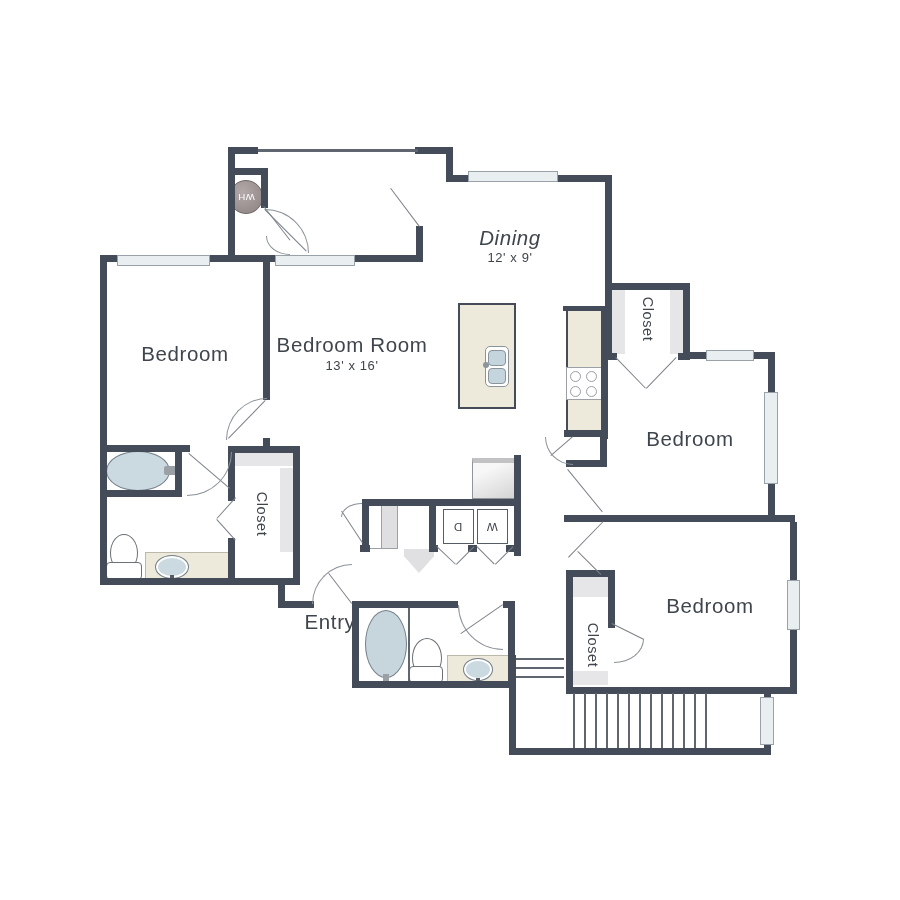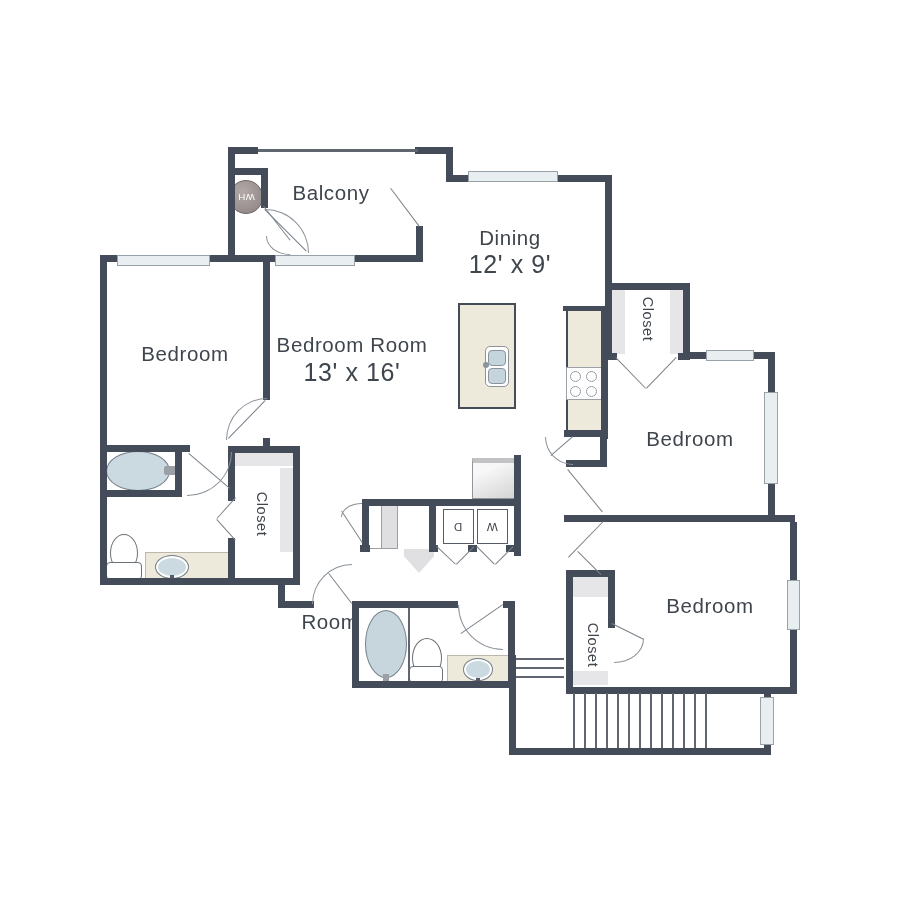--- a/index.html
+++ b/index.html
@@ -17,21 +17,21 @@
   .arc { position:absolute; box-sizing:border-box; }
   .arc-tr { border-top:1.5px solid #8b9299; border-right:1.5px solid #8b9299; border-top-right-radius:100% 100%; }
   .arc-tl { border-top:1.5px solid #8b9299; border-left:1.5px solid #8b9299; border-top-left-radius:100% 100%; }
   .arc-br { border-bottom:1.5px solid #8b9299; border-right:1.5px solid #8b9299; border-bottom-right-radius:100% 100%; }
   .arc-bl { border-bottom:1.5px solid #8b9299; border-left:1.5px solid #8b9299; border-bottom-left-radius:100% 100%; }
   
   .band { position:absolute; background:#e6e6e8; }
   
   .lbl { position:absolute; color:#3f454d; letter-spacing:0.6px; white-space:nowrap; text-align:center; }
   .big  { font-size:20.5px; }
-  .dim  { font-size:25px; }
+  .dim  { font-size:13px; }
   .clo  { font-size:14.5px; transform:rotate(90deg); }
   .fix  { position:absolute; box-sizing:border-box; }
   .cream { background:#ede9db; border:1px solid #bcb8aa; }
   .blue  { background:#cbd9e0; border:1.5px solid #76808a; }
   .burner { position:absolute; width:11px; height:11px; border-radius:50%;
             background:#fff; border:1.5px solid #9aa0a6; box-sizing:border-box; }
   #footer { position:absolute; left:0; top:849px; width:900px; text-align:center;
             font-size:13.2px; color:#4a4a4a; letter-spacing:0.2px; }
 </style>
 </head>
@@ -81,29 +81,28 @@
   </div>
 
   <div class="fix" style="left:365px;top:610px;width:42px;height:68px;border-radius:50%;background:#c7d5dc;border:1.5px solid #76808a;"></div>
   <div class="fix" style="left:383px;top:674px;width:6px;height:14px;background:#9aa0a6;"></div>
   <div class="fix" style="left:412px;top:638px;width:30px;height:40px;background:#fff;border:1.5px solid #6a7177;border-radius:50%;"></div>
   <div class="fix" style="left:409px;top:666px;width:34px;height:17px;background:#fff;border:1.5px solid #6a7177;border-radius:4px;"></div>
   <div class="fix cream" style="left:447px;top:655px;width:62px;height:29px;"></div>
   <div class="fix blue" style="left:463px;top:658px;width:30px;height:23px;border-radius:50%;box-shadow:inset 0 0 0 2px #fff;"></div>
   <div class="fix" style="left:476px;top:678px;width:4px;height:7px;background:#555c66;"></div>
 
-  <div class="lbl big" style="left:251px;top:181px;width:160px;">Balcony</div>
-  <div class="lbl big" style="left:430px;top:226px;width:160px;">Dining</div>
+  <div class="lbl big" style="left:430px;top:226px;width:160px;font-style:italic;">Dining</div>
   <div class="lbl dim" style="left:430px;top:250px;width:160px;">12' x 9'</div>
   <div class="lbl big" style="left:272px;top:333px;width:160px;">Bedroom Room</div>
   <div class="lbl dim" style="left:272px;top:358px;width:160px;">13' x 16'</div>
   <div class="lbl big" style="left:105px;top:342px;width:160px;">Bedroom</div>
   <div class="lbl big" style="left:610px;top:427px;width:160px;">Bedroom</div>
   <div class="lbl big" style="left:630px;top:594px;width:160px;">Bedroom</div>
-  <div class="lbl big" style="left:270px;top:610px;width:120px;">Room</div>
+  <div class="lbl big" style="left:270px;top:610px;width:120px;">Entry</div>
   <div class="lbl clo" style="left:608px;top:311px;width:80px;">Closet</div>
   <div class="lbl clo" style="left:222px;top:506px;width:80px;">Closet</div>
   <div class="lbl clo" style="left:553px;top:637px;width:80px;">Closet</div>
 
 <div class="band" style="left: 612px; top: 290px; width: 13px; height: 64px;"></div>
     <div class="band" style="left: 670px; top: 290px; width: 13px; height: 64px;"></div>
     <div class="band" style="left: 235px; top: 453px; width: 58px; height: 13px;"></div>
     <div class="band" style="left: 280px; top: 468px; width: 13px; height: 84px;"></div>
     <div class="band" style="left: 573px; top: 577px; width: 35px; height: 20px;"></div>
     <div class="band" style="left: 573px; top: 671px; width: 35px; height: 14px;"></div>

